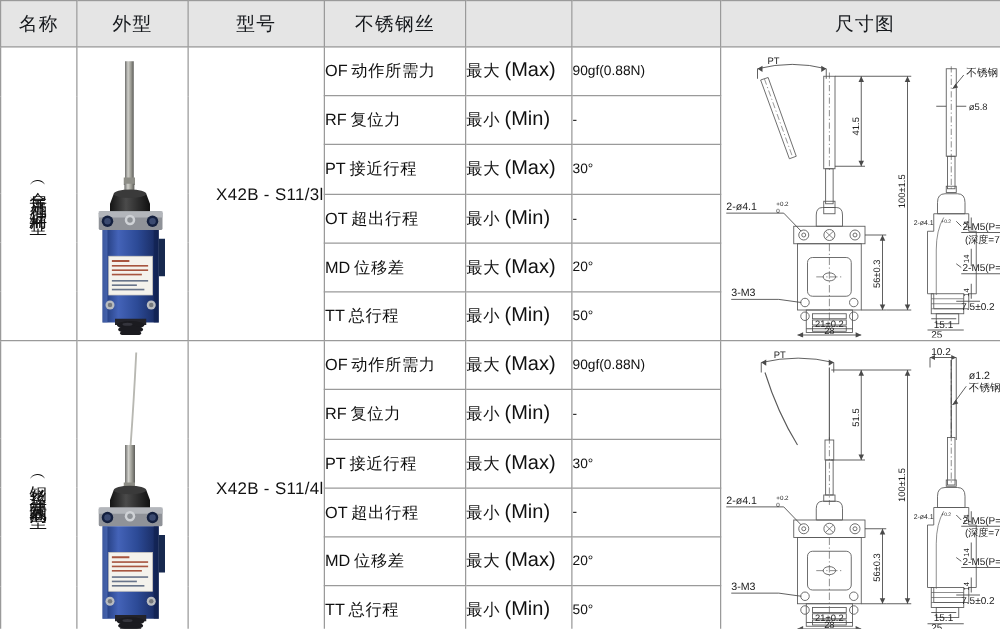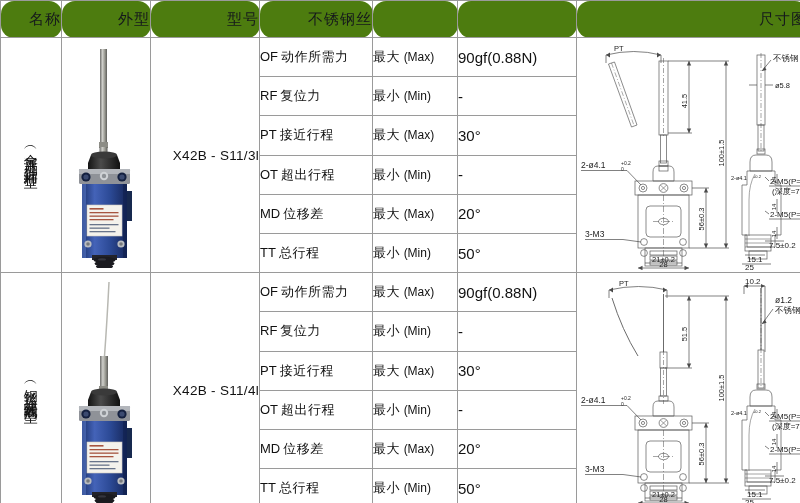--- a/index.html
+++ b/index.html
@@ -26,29 +26,28 @@
     table-layout: fixed;
   }
   table.spec td, table.spec th {
     border: 1px solid #9a9a9a;
     padding: 0;
     vertical-align: middle;
     font-weight: normal;
   }
   
   thead th {
-    background: #4d7c0f;
+    background: #e5e5e5;
     height: 36px;
     font-size: 15px;
     font-weight: bold;
-    text-align: right;
+    text-align: center;
     letter-spacing: 1px;
     color: #15181c;
     border-color: #a8b8cd;
-    border-radius: 13px;
   }
   
   td.namecell {
     text-align: center;
     background: #ffffff;
   }
   .vert-name {
     writing-mode: vertical-rl;
     text-orientation: upright;
     display: inline-block;
@@ -80,26 +79,26 @@
     height: 38.2px;
     white-space: nowrap;
   }
   td.sp-cond {
     padding-left: 8px;
     font-size: 13px;
     white-space: nowrap;
   }
   td.sp-val {
     padding-left: 8px;
-    font-size: 15px;
+    font-size: 11px;
     white-space: nowrap;
   }
   td.sp-name .cjk, td.sp-cond .cjk { letter-spacing: .5px; }
   td.sp-name .lat { margin-right: 3px; }
-  td.sp-cond .lat { font-size: 12px; }
+  td.sp-cond .lat { font-size: 16px; }
   
   td.drawcell { background:#fff; padding:0; }
   .draw-wrap {
     position: relative;
     width: 226px;
     height: 229px;
     margin: 0 auto;
   }
   .draw-wrap svg { display:block; }
 </style>

